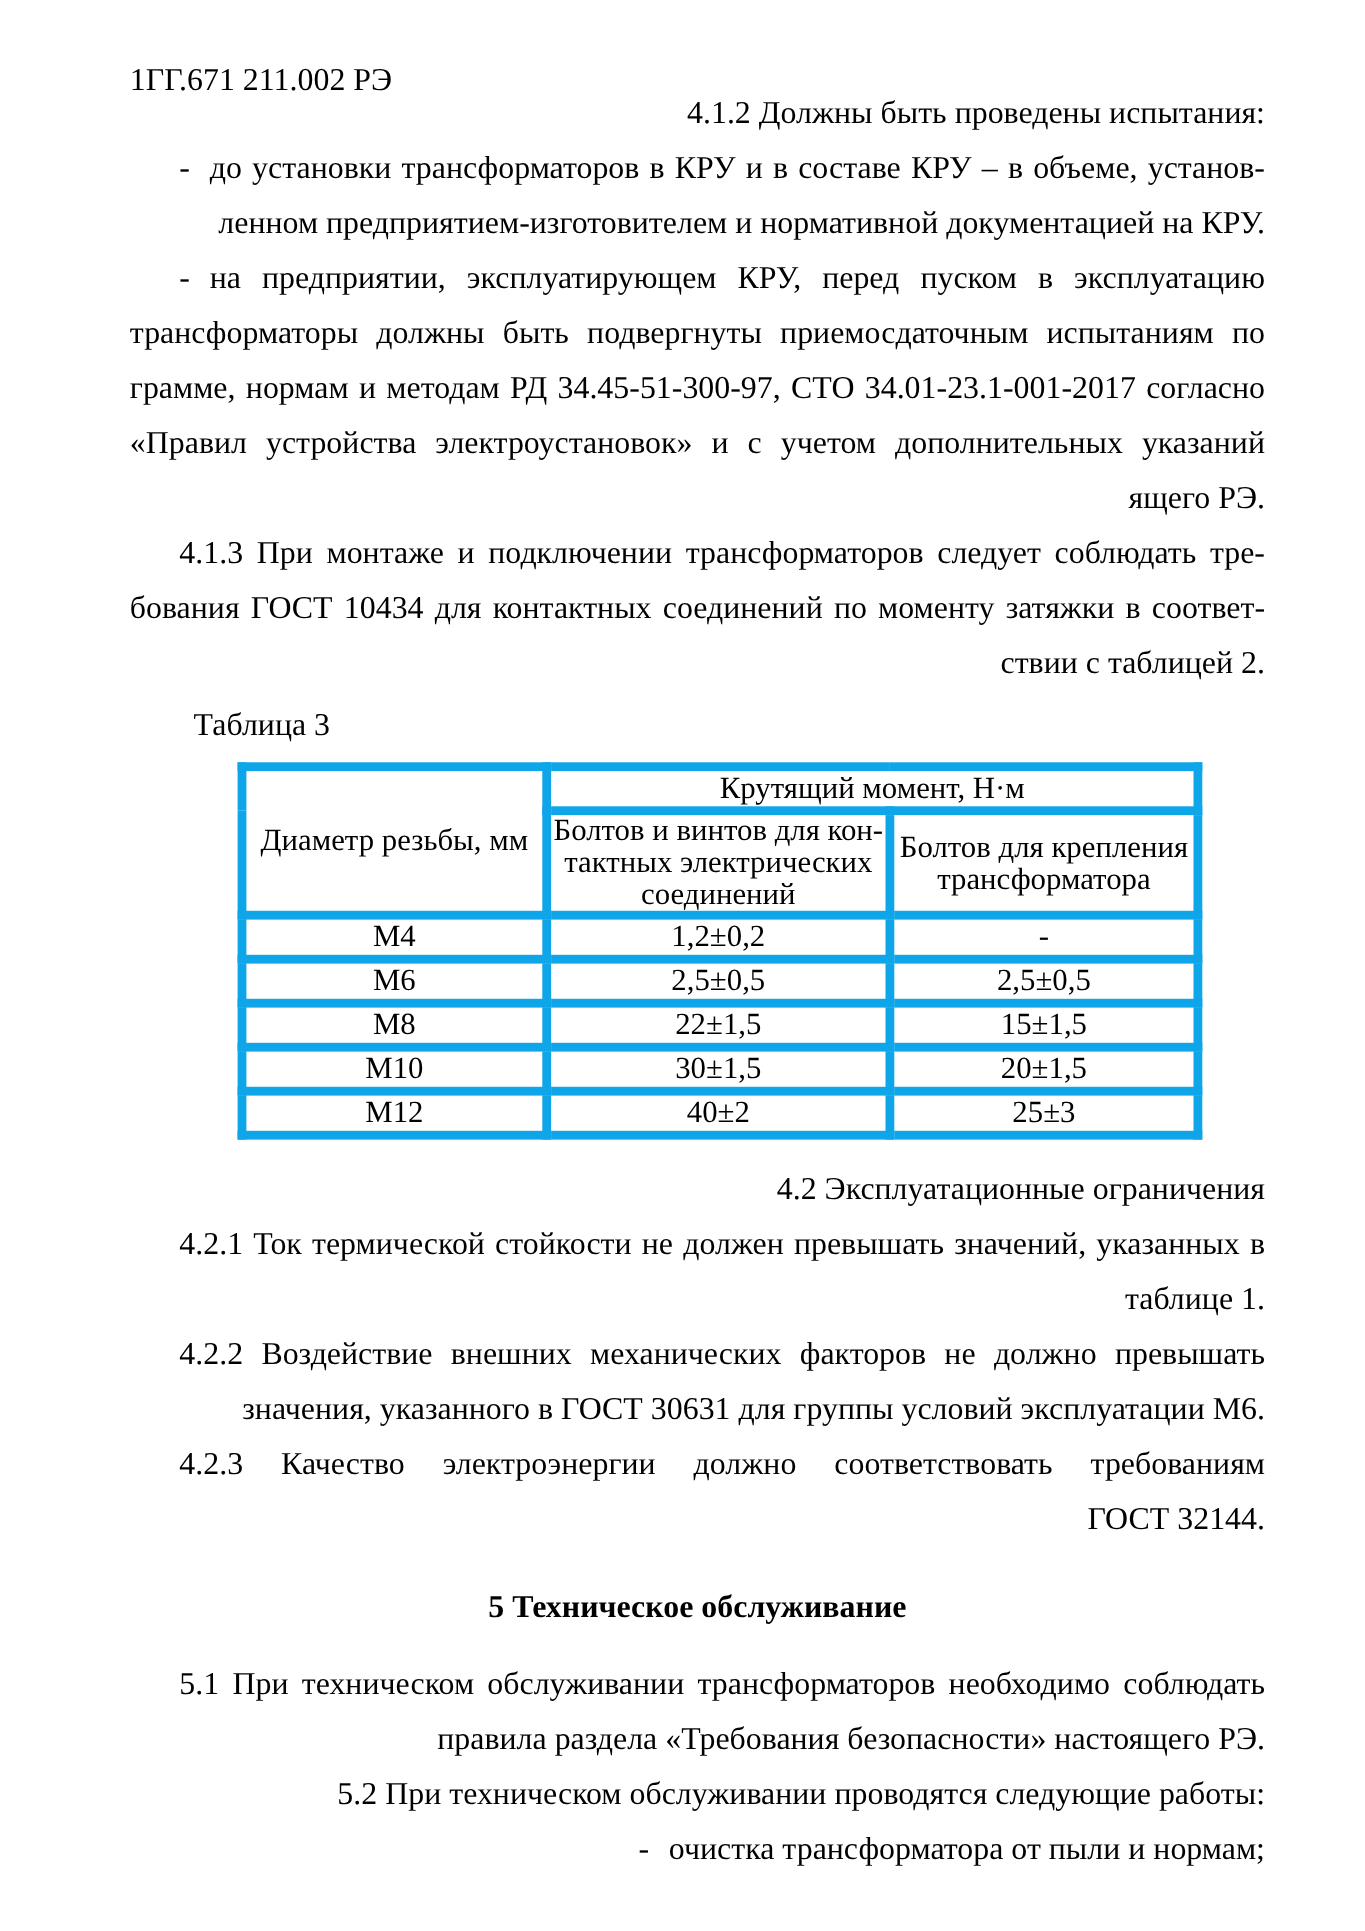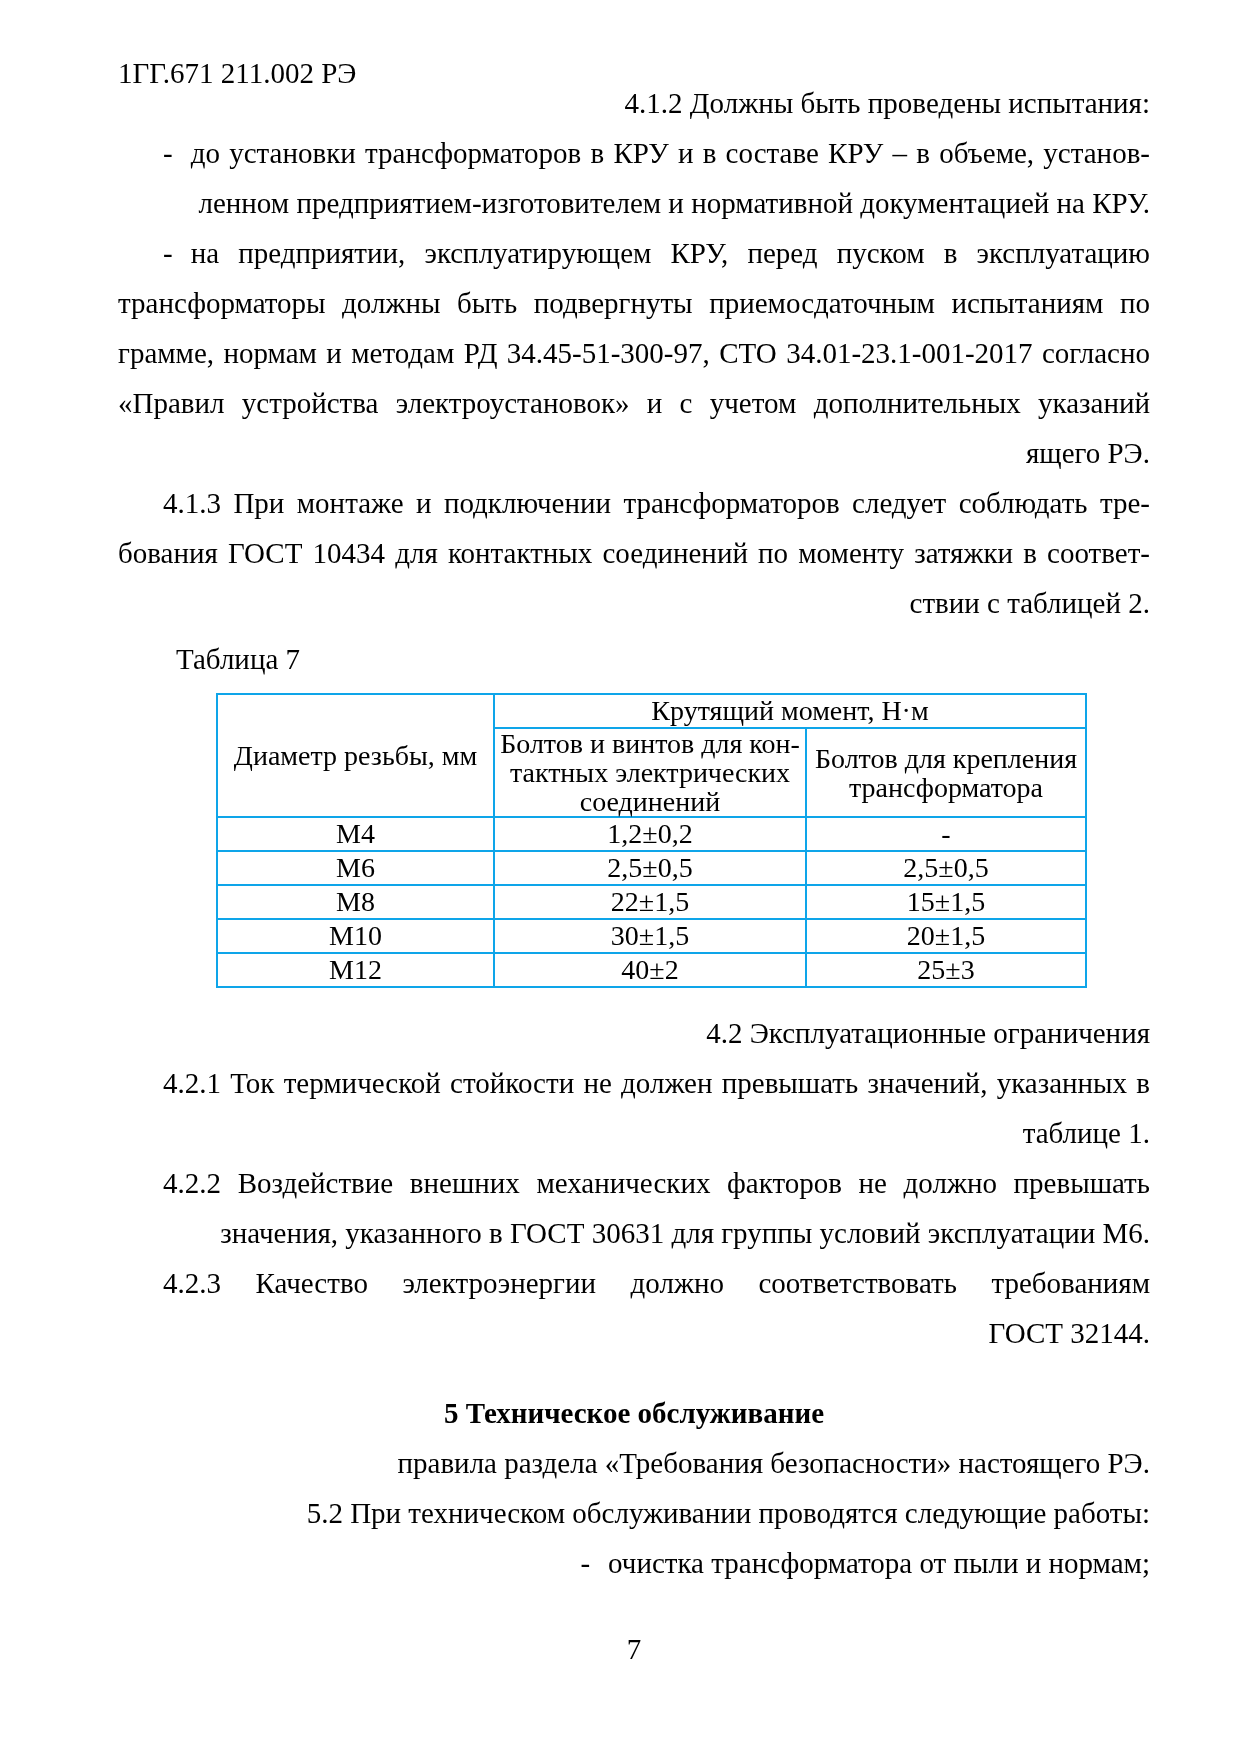--- a/index.html
+++ b/index.html
@@ -8,21 +8,21 @@
   .doc-header{position:absolute;top:56px;left:118px;width:1032px;text-align:left;
               height:34px;line-height:34px;}
   .flow{position:absolute;left:118px;top:78px;width:1032px;}
   .line{height:50px;line-height:50px;overflow:hidden;text-align:right;}
   .just{text-align:justify;text-align-last:justify;}
   .indent{padding-left:45px;}
   .dash{display:inline-block;margin-right:18px;}
   .tbl-label{height:50px;line-height:50px;padding-left:58px;margin-top:6px;}
   table.t2{border-collapse:collapse;table-layout:fixed;width:869px;margin-left:98px;margin-top:9px;
            font-size:28px;}
-  table.t2 td{border:2px solid #0ea5e9;text-align:center;vertical-align:middle;padding:0;}
+  table.t2 td{border:8px solid #0ea5e9;text-align:center;vertical-align:middle;padding:0;}
   tr.hr1{height:32px;}
   tr.hr2{height:87px;}
   tr.dr{height:30px;}
   .subhead div{line-height:29px;}
   .sec-heading{height:50px;line-height:50px;margin-top:30px;text-align:center;font-weight:bold;}
   .gap20{margin-top:20px;}
   .footer-line{height:50px;line-height:50px;margin-top:36px;text-align:center;}
 </style>
 </head>
 <body>
@@ -41,21 +41,21 @@
     <div class="line just indent"><span class="dash">-</span><span>на предприятии, эксплуатирующем КРУ, перед пуском в эксплуатацию</span></div>
     <div class="line just">трансформаторы должны быть подвергнуты приемосдаточным испытаниям по про-</div>
     <div class="line just">грамме, нормам и методам РД 34.45-51-300-97, СТО 34.01-23.1-001-2017 согласно</div>
     <div class="line just">«Правил устройства электроустановок» и с учетом дополнительных указаний насто-</div>
     <div class="line">ящего РЭ.</div>
 
     <div class="line just indent">4.1.3 При монтаже и подключении трансформаторов следует соблюдать тре-</div>
     <div class="line just">бования ГОСТ 10434 для контактных соединений по моменту затяжки в соответ-</div>
     <div class="line">ствии с таблицей 2.</div>
 
-    <div class="tbl-label">Таблица 7</div>
+    <div class="tbl-label">Таблица 3</div>
 
     <table class="t2">
       <colgroup>
           <col style="width:277px">
           <col style="width:312px">
           <col style="width:280px">
         </colgroup>
       <tbody>
         <tr class="hr1">
           <td rowspan="2">Диаметр резьбы, мм</td>
@@ -103,20 +103,21 @@
     <div class="line indent gap20">4.2 Эксплуатационные ограничения</div>
     <div class="line just indent">4.2.1 Ток термической стойкости не должен превышать значений, указанных в</div>
     <div class="line">таблице 1.</div>
     <div class="line just indent">4.2.2 Воздействие внешних механических факторов не должно превышать</div>
     <div class="line">значения, указанного в ГОСТ 30631 для группы условий эксплуатации М6.</div>
     <div class="line just indent">4.2.3 Качество электроэнергии должно соответствовать требованиям</div>
     <div class="line">ГОСТ 32144.</div>
 
     <div class="sec-heading">5 Техническое обслуживание</div>
 
+    <div class="line just indent gap20">5.1 При техническом обслуживании трансформаторов необходимо соблюдать</div>
     <div class="line">правила раздела «Требования безопасности» настоящего РЭ.</div>
     <div class="line indent">5.2 При техническом обслуживании проводятся следующие работы:</div>
     <div class="line indent"><span class="dash">-</span><span>очистка трансформатора от пыли и нормам;</span></div>
 
     <div class="footer-line">7</div>
 
   </div>
 </div>
 
 </body></html>

